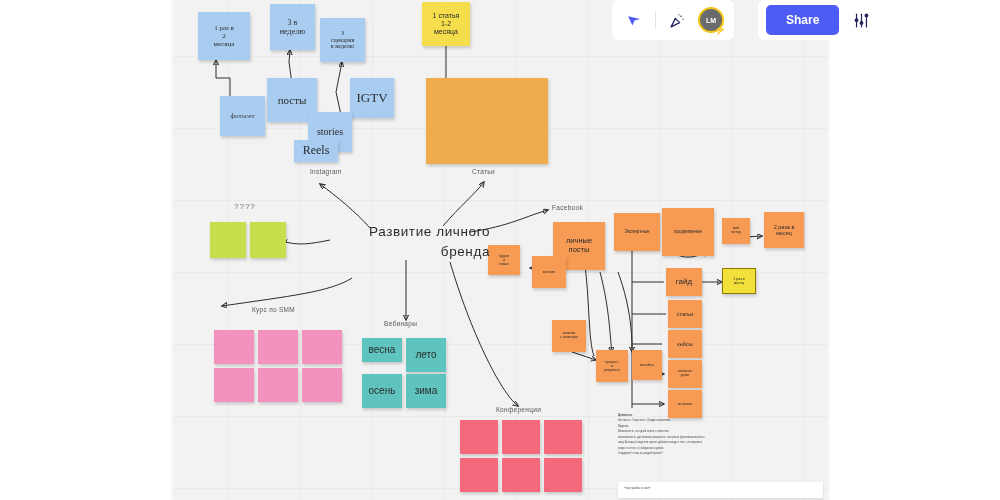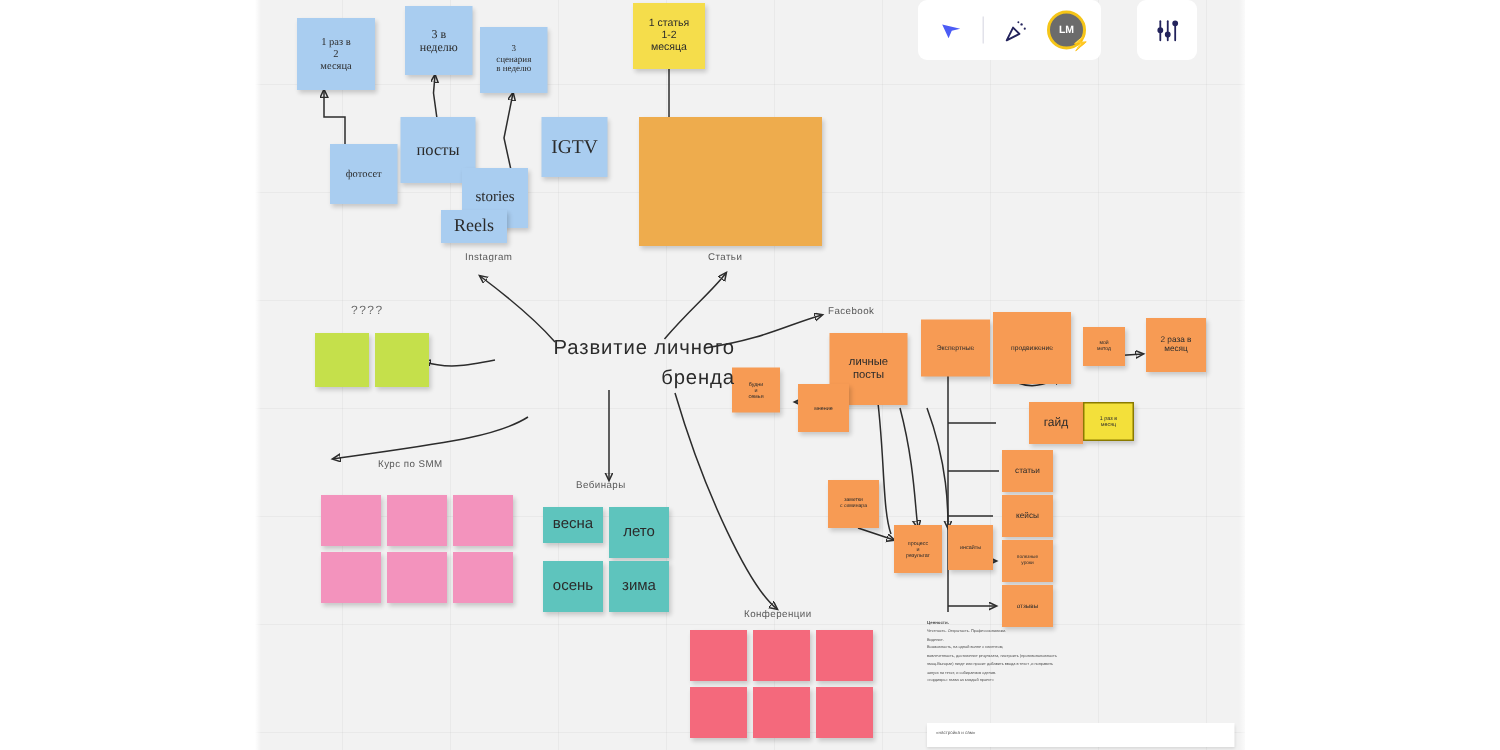--- a/index.html
+++ b/index.html
@@ -119,21 +119,21 @@
     <div class="note blue" style="left: 28px; top: 12px; width: 52px; height: 48px; font-size: 7px; white-space: pre-line;">1 раз  в
 2
 месяца</div>
     <div class="note blue" style="left: 100px; top: 4px; width: 45px; height: 46px; font-size: 8px; white-space: pre-line;">3 в
 неделю</div>
     <div class="note blue" style="left: 150px; top: 18px; width: 45px; height: 44px; font-size: 6px; white-space: pre-line;">3
 сценария
 в неделю</div>
     <div class="note blue" style="left:50px;top:96px;width:45px;height:40px;font-size:7px;">фотосет</div>
     <div class="note blue" style="left:97px;top:78px;width:50px;height:44px;font-size:11px;">посты</div>
-    <div class="note blue" style="left:191px;top:78px;width:44px;height:40px;font-size:13px;">IGTV</div>
+    <div class="note blue" style="left:180px;top:78px;width:44px;height:40px;font-size:13px;">IGTV</div>
     <div class="note blue" style="left:138px;top:112px;width:44px;height:40px;font-size:10px;">stories</div>
     <div class="note blue" style="left:104px;top:140px;width:44px;height:22px;font-size:12px;margin-left:20px;">Reels</div>
 
     <div class="note yellow" style="left: 252px; top: 2px; width: 48px; height: 44px; font-size: 7px; white-space: pre-line;">1 статья
 1-2
 месяца</div>
     <div class="note orangeBig" style="left:256px;top:78px;width:122px;height:86px;"></div>
 
     <div class="note orangeN" style="left: 383px; top: 222px; width: 52px; height: 48px; font-size: 7.5px; white-space: pre-line;">личные
 посты</div>
@@ -147,21 +147,21 @@
 метод</div>
     <div class="note orangeN" style="left: 594px; top: 212px; width: 40px; height: 36px; font-size: 5.5px; white-space: pre-line;">2 раза в
 месяц</div>
     <div class="note orangeN" style="left: 382px; top: 320px; width: 34px; height: 32px; font-size: 3.4px; white-space: pre-line;">заметки
 с семинара</div>
     <div class="note orangeN" style="left: 426px; top: 350px; width: 32px; height: 32px; font-size: 3.6px; white-space: pre-line;">процесс
 и
 результат</div>
     <div class="note orangeN" style="left:462px;top:350px;width:30px;height:30px;font-size:3.6px;">инсайты</div>
 
-    <div class="note orangeN" style="left:496px;top:268px;width:36px;height:28px;font-size:8px;margin-left:20px;">гайд</div>
+    <div class="note orangeN" style="left:496px;top:268px;width:36px;height:28px;font-size:8px;">гайд</div>
     <div class="note orangeN" style="left:498px;top:300px;width:34px;height:28px;font-size:5.5px;">статьи</div>
     <div class="note orangeN" style="left:498px;top:330px;width:34px;height:28px;font-size:5.5px;">кейсы</div>
     <div class="note orangeN" style="left: 498px; top: 360px; width: 34px; height: 28px; font-size: 3.2px; white-space: pre-line;">полезные
 уроки</div>
     <div class="note orangeN" style="left:498px;top:390px;width:34px;height:28px;font-size:4.2px;">отзывы</div>
     <div class="note yellowSm" style="left: 552px; top: 268px; width: 34px; height: 26px; font-size: 3.6px; white-space: pre-line;">1 раз в
 месяц</div>
 
     <div class="note green" style="left:40px;top:222px;width:36px;height:36px;"></div>
     <div class="note green" style="left:80px;top:222px;width:36px;height:36px;"></div>
@@ -229,20 +229,21 @@
           <circle cx="14" cy="4" r="0.9" fill="#23235c"></circle>
         </svg>
       </div>
       <div class="avatar">
         <span>LM</span>
         <span class="bolt">⚡</span>
       </div>
     </div>
 
     <div id="share-wrap">
+      <button id="share-btn">Share</button>
       <div class="tb-btn">
         <svg width="17" height="17" viewBox="0 0 24 24" stroke="#23235c" stroke-width="1.7" fill="none" stroke-linecap="round">
           <line x1="5" y1="3" x2="5" y2="9"></line>
             <line x1="5" y1="14" x2="5" y2="21"></line>
             <circle cx="5" cy="11.5" r="1.9" fill="#23235c"></circle>
           <line x1="12" y1="3" x2="12" y2="13"></line>
             <line x1="12" y1="18" x2="12" y2="21"></line>
             <circle cx="12" cy="15.5" r="1.9" fill="#23235c"></circle>
           <line x1="19" y1="8" x2="19" y2="21"></line>
             <circle cx="19" cy="5" r="1.9" fill="#23235c"></circle>

